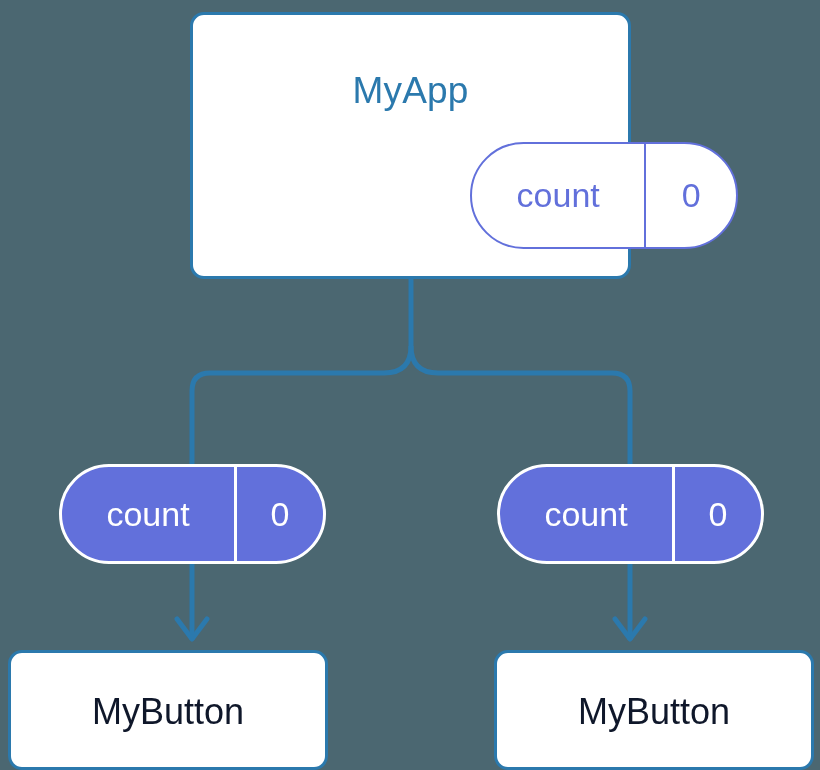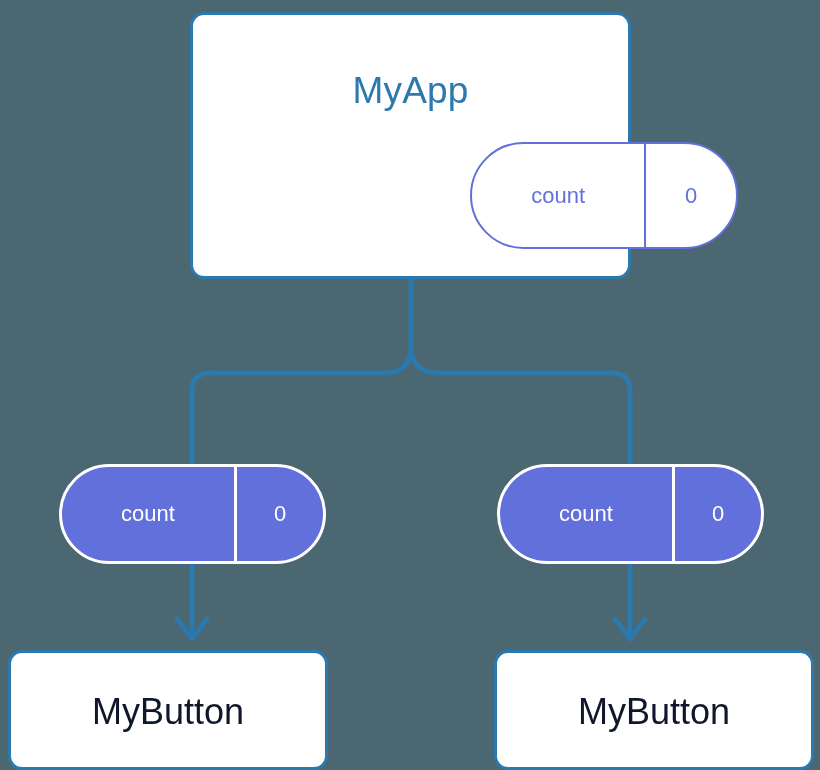--- a/index.html
+++ b/index.html
@@ -60,21 +60,21 @@
     display: flex;
     align-items: stretch;
     box-sizing: border-box;
     border-radius: 999px;
   }
   .pill-name, .pill-value {
     display: flex;
     align-items: center;
     justify-content: center;
     box-sizing: border-box;
-    font-size: 22px;
+    font-size: 34px;
   }
 
   
   .state-pill.outlined {
     border: 2px solid #6270db;
     background: #ffffff;
   }
   .state-pill.outlined .pill-name,
   .state-pill.outlined .pill-value {
     color: #6270db;

